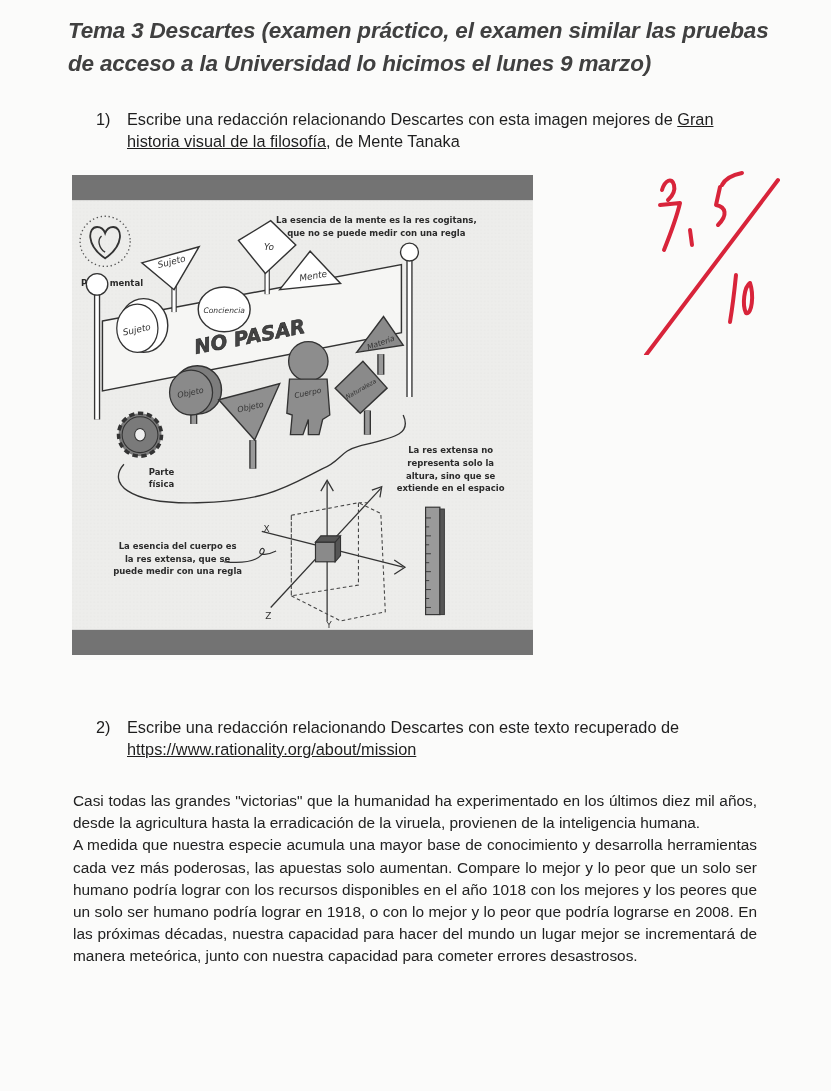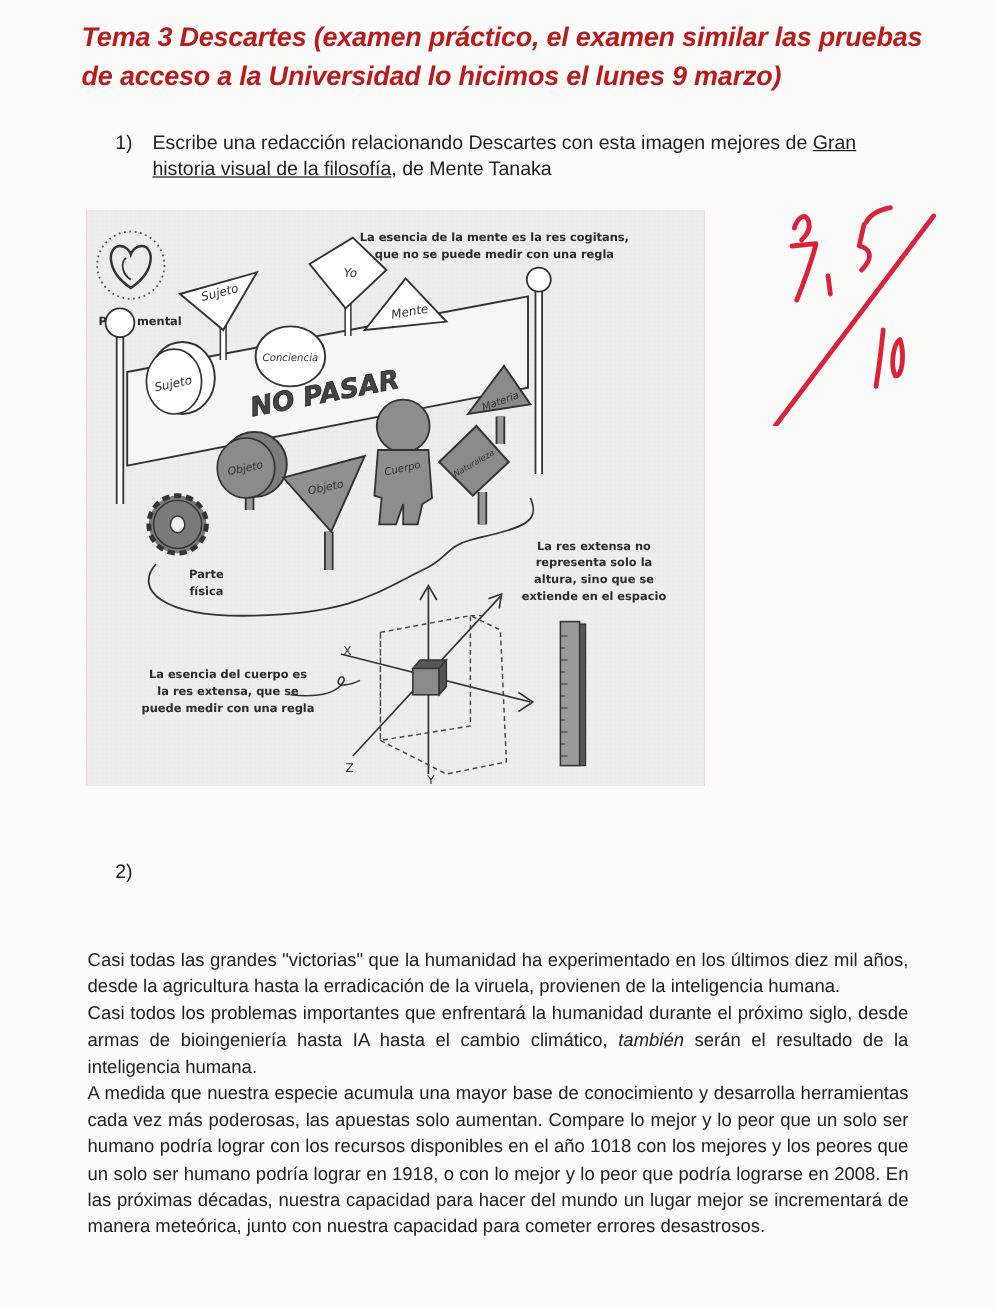--- a/index.html
+++ b/index.html
@@ -6,34 +6,34 @@
     body {
       width: 831px; height: 1091px; overflow: hidden;
       background: #fbfbfa;
       font-family: "Liberation Sans", "DejaVu Sans", sans-serif;
       color: #1e1e1e;
       position: relative;
     }
     .page-title {
       position: absolute; left: 68px; top: 14px; width: 720px;
       font-size: 22.5px; font-style: italic; font-weight: bold;
-      line-height: 33px; color: #b91c1c; letter-spacing: -0.2px;
+      line-height: 33px; color: #404040; letter-spacing: -0.2px;
     }
     .question {
       position: absolute; left: 96px; font-size: 16.3px; line-height: 22px; color: #1e1e1e;
     }
     .question .num { position: absolute; left: 0; top: 0; }
     .question .qtext { margin-left: 31px; display: block; }
     .q1 { top: 108px; width: 656px; }
     .q2 { top: 716px; width: 660px; }
     .q2 .qtext { text-align: justify; text-align-last: left; }
     .underline { text-decoration: underline; }
     .figure {
-      position: absolute; left: 72px; top: 175px; width: 515px; height: 480px;
-      background: #fca5a5;
+      position: absolute; left: 72px; top: 175px; width: 461px; height: 480px;
+      background: #737373;
     }
     .figure svg { width: 100%; height: 100%; display: block; }
     .fig-label { font-family: "DejaVu Sans", sans-serif; font-weight: bold; fill: #2b2b2b; }
     .hand { font-family: "DejaVu Sans", sans-serif; font-style: italic; fill: #333; }
     .grade {
       position: absolute; left: 610px; top: 165px; width: 180px; height: 190px;
     }
     .passage {
       position: absolute; left: 73px; top: 790px; width: 684px;
       font-size: 15.4px; line-height: 22.2px; color: #222; text-align: justify;
@@ -193,20 +193,19 @@
     <path d="M168 15 L36 190"></path>
     <path d="M126 110 C124 130 122 145 120 157"></path>
     <path d="M140 118 C134 122 132 140 136 148 C142 150 144 130 140 118"></path>
   </g>
   <text x="0" y="0" font-size="1" fill="none">7,5</text>
   <text x="0" y="0" font-size="1" fill="none">10</text>
 </svg>
 
 <div class="question q2">
   <span class="num">2)</span>
-  <span class="qtext"><br></span>
+  <span class="qtext"><span>Escribe una redacción relacionando Descartes con este texto recuperado de </span><br><span class="underline">https://www.rationality.org/about/mission</span></span>
 </div>
 
 <div class="passage">
   <p>Casi todas las grandes "victorias" que la humanidad ha experimentado en los últimos diez mil años, desde la agricultura hasta la erradicación de la viruela, provienen de la inteligencia humana.</p>
-  <p><span>Casi todos los problemas importantes que enfrentará la humanidad durante el próximo siglo, desde armas de bioingeniería hasta IA hasta el cambio climático, </span><em>también</em><span> serán el resultado de la inteligencia humana.</span></p>
   <p>A medida que nuestra especie acumula una mayor base de conocimiento y desarrolla herramientas cada vez más poderosas, las apuestas solo aumentan. Compare lo mejor y lo peor que un solo ser humano podría lograr con los recursos disponibles en el año 1018 con los mejores y los peores que un solo ser humano podría lograr en 1918, o con lo mejor y lo peor que podría lograrse en 2008. En las próximas décadas, nuestra capacidad para hacer del mundo un lugar mejor se incrementará de manera meteórica, junto con nuestra capacidad para cometer errores desastrosos.</p>
 </div>
 
 </body></html>

